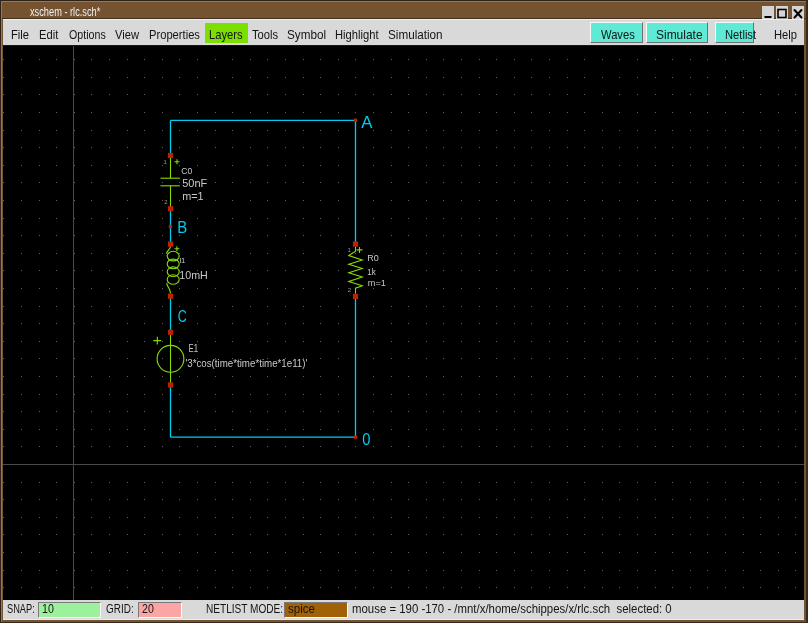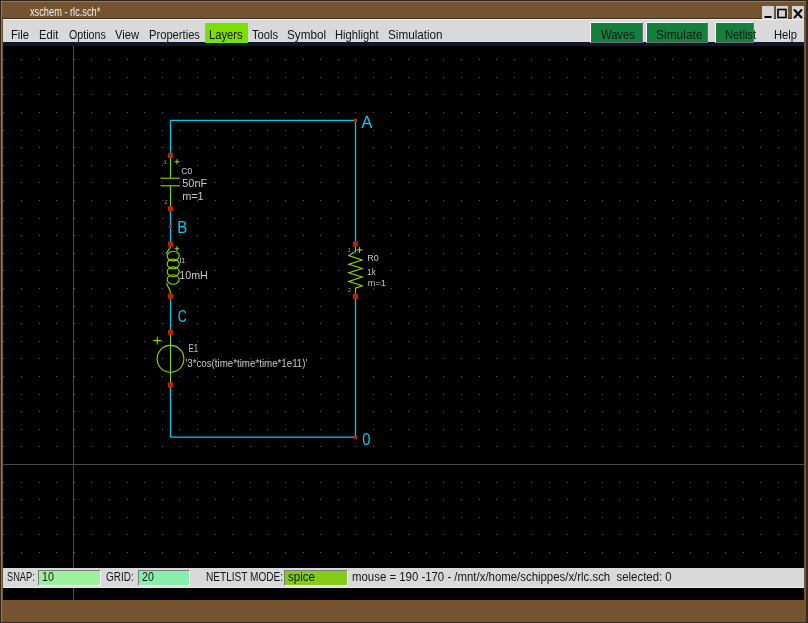--- a/index.html
+++ b/index.html
@@ -5,27 +5,27 @@
 html,body{margin:0;padding:0}
 body{width:808px;height:623px;position:relative;background:#755230;font-family:"Liberation Sans",sans-serif;overflow:hidden}
 #topline{position:absolute;left:0;top:0;width:808px;height:1px;background:#2e2318}
 #tophi{position:absolute;left:1px;top:1px;width:806px;height:1px;background:#b5722e}
 #lefthi{position:absolute;left:1px;top:1px;width:1px;height:621px;background:#b5722e}
 #leftdark{position:absolute;left:0;top:0;width:1px;height:623px;background:#2e2318}
 #rightdark{position:absolute;left:806px;top:0;width:2px;height:623px;background:#352a1e}
 #bottomdark{position:absolute;left:0;top:622px;width:808px;height:1px;background:#352a1e}
 #title{position:absolute;left:29.5px;top:5.5px;color:#f0f0f0;font-size:12px;line-height:12px;white-space:pre;transform:scaleX(0.77);transform-origin:0 0}
 .wbtn{position:absolute;top:6px;width:12px;height:13px;background:#d4d4d4;box-sizing:border-box}
-#menubar{position:absolute;left:3px;top:19px;width:801px;height:27px;background:#d9d9d9;border-top:1px solid #efefef;border-bottom:4px solid #0f172a;box-sizing:border-box}
+#menubar{position:absolute;left:3px;top:19px;width:801px;height:27px;background:#d9d9d9;border-top:1px solid #efefef;border-bottom:1px solid #0f172a;box-sizing:border-box}
 .mi{position:absolute;top:7.5px;font-size:13px;line-height:13px;color:#141414;white-space:pre;transform:scaleX(0.86);transform-origin:0 0}
 #layersbg{position:absolute;left:202px;top:3.2px;width:43px;height:20px;background:#7cdf00}
-.btn{position:absolute;top:2.3px;height:21px;background:#15803d;border-top:1px solid #f8f8f8;border-left:1px solid #f8f8f8;border-right:1px solid #6f6f6f;border-bottom:1px solid #6f6f6f;box-sizing:border-box}
+.btn{position:absolute;top:2.3px;height:21px;background:#5eead4;border-top:1px solid #f8f8f8;border-left:1px solid #f8f8f8;border-right:1px solid #6f6f6f;border-bottom:1px solid #6f6f6f;box-sizing:border-box}
 .btn span{position:absolute;top:4.5px;font-size:13px;line-height:13px;color:#141414;white-space:pre;transform:scaleX(0.86);transform-origin:0 0}
 #canvas{position:absolute;left:3px;top:46px;width:801px;height:554px;background:#000}
-#statusbar{position:absolute;left:3px;top:568px;width:801px;height:19.5px;background:#d9d9d9;border-bottom:1.5px solid #ececec;box-sizing:border-box}
+#statusbar{position:absolute;left:3px;top:600px;width:801px;height:19.5px;background:#d9d9d9;border-bottom:1.5px solid #ececec;box-sizing:border-box}
 .st{position:absolute;top:3.2px;font-size:12px;line-height:12px;color:#141414;white-space:pre;transform:scaleX(0.78);transform-origin:0 0}
 .entry{position:absolute;top:2.3px;height:15.3px;box-sizing:border-box;border-top:1px solid #7a7a7a;border-left:1px solid #7a7a7a;border-right:1px solid #fdfdfd;border-bottom:1px solid #fdfdfd}
 .entry span{position:absolute;left:3px;top:-0.5px;font-size:12.5px;line-height:12px;color:#141414;white-space:pre;transform:scaleX(0.85);transform-origin:0 0}
 </style>
 </head>
 <body>
 <div id="topline"></div>
 <div id="tophi"></div>
 <div id="lefthi"></div>
 <div id="leftdark"></div>
@@ -154,21 +154,21 @@
     <text x="348" y="245.6">2</text>
   </g>
 </svg>
 </div>
 <div id="statusbar">
   <span class="st" style="left:3.8px;transform:scaleX(0.77)">SNAP:</span>
   <div class="entry" style="left:34.8px;width:63px;background:#9df19d">
       <span>10</span>
     </div>
   <span class="st" style="left:103px;transform:scaleX(0.83)">GRID:</span>
-  <div class="entry" style="left:134.5px;width:52px;background:#86efac">
+  <div class="entry" style="left:134.5px;width:44px;background:#fca5a5">
       <span>20</span>
     </div>
   <span class="st" style="left:202.7px;transform:scaleX(0.84)">NETLIST MODE:</span>
-  <div class="entry" style="left:280.8px;width:64.5px;background:#84cc16">
+  <div class="entry" style="left:280.8px;width:64.5px;background:#a16207">
       <span style="transform:scaleX(0.92)">spice</span>
     </div>
   <span class="st" style="left:348.8px;transform:scaleX(0.95)">mouse = 190 -170 - /mnt/x/home/schippes/x/rlc.sch  selected: 0</span>
 </div>
 
 </body></html>

